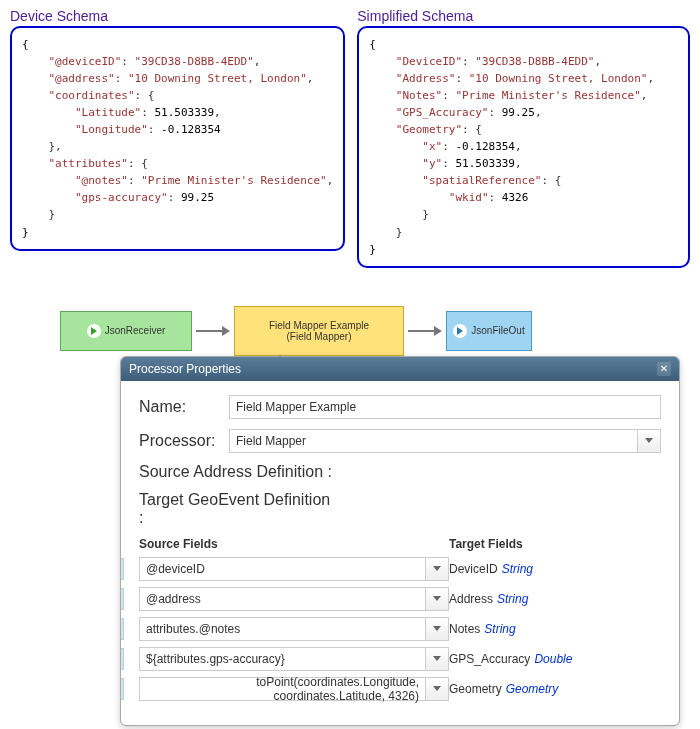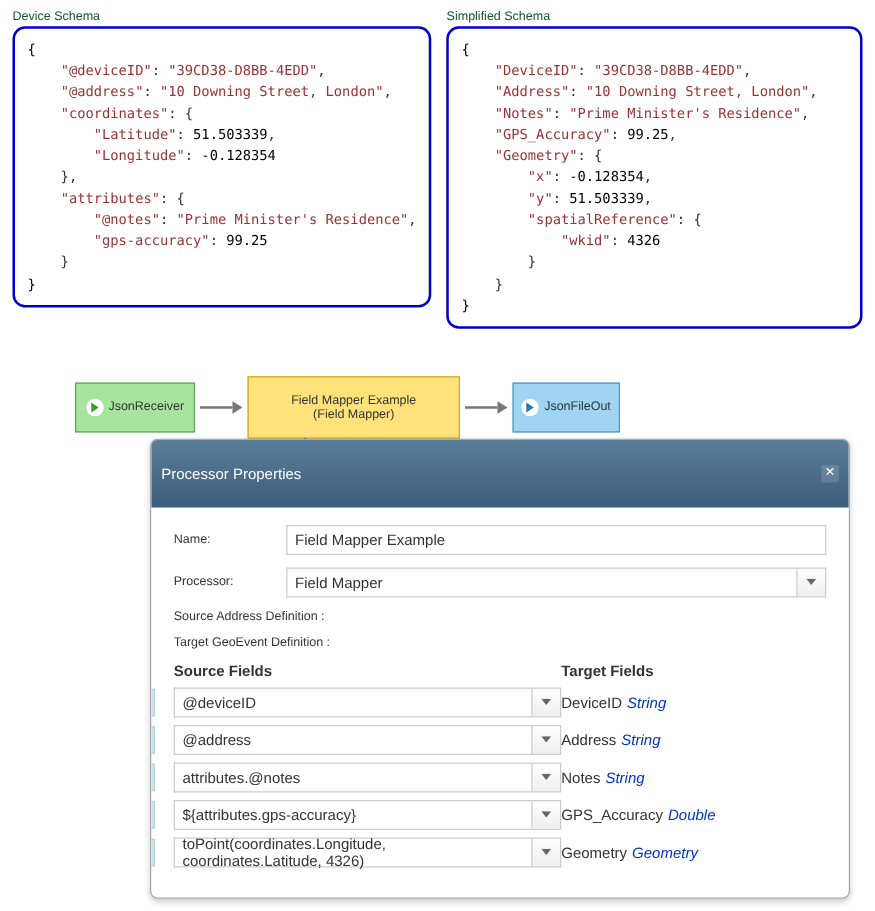--- a/index.html
+++ b/index.html
@@ -1,45 +1,45 @@
 <!DOCTYPE html>
 <html><head>
 <meta charset="utf-8">
 <style>
 * { box-sizing: border-box; margin: 0; padding: 0; }
 body { font-family: Arial, sans-serif; font-size: 12px; background: #fff; width: 700px; color: #333; }
 .top-schemas { display: flex; gap: 12px; padding: 8px 10px; }
 .schema-box { flex: 1; }
-.schema-title { color: #14532d; font-size: 10px; margin-bottom: 2px; font-weight: normal; }
+.schema-title { color: #4c1d95; font-size: 14px; margin-bottom: 2px; font-weight: normal; }
 .schema-body { border: 2px solid #0000cc; border-radius: 10px; padding: 8px 10px; font-family: Consolas, monospace; font-size: 11px; line-height: 1.55; white-space: pre; min-height: 200px; }
 .k { color: #993333; } .s { color: #993333; } .n { color: #000; } .p { color: #000; }
 .flow-wrap { margin-top: 30px; padding: 0 10px 0 60px; position: relative; }
 .flow-row { display: flex; align-items: center; gap: 4px; }
 .node { border: 1px solid #888; font-size: 10px; display: flex; flex-direction: column; align-items: center; justify-content: center; text-align: center; padding: 4px 6px; position: relative; }
 .node .play { width: 14px; height: 14px; border-radius: 50%; background: #fff; display: inline-flex; align-items: center; justify-content: center; margin-right: 4px; vertical-align: middle; }
 .node-row { display: flex; align-items: center; }
 .play svg { width: 8px; height: 8px; }
-.node-green { background: #a7e59e; border-color: #5fa856; width: 96px; height: 40px; }
+.node-green { background: #a7e59e; border-color: #5fa856; width: 132px; height: 40px; }
 .play-g svg { fill: #3c9b33; }
 .node-yellow { background: #ffe27a; border-color: #c9a82f; width: 170px; height: 50px; flex-direction: column; }
 .node-blue { background: #9fd4f3; border-color: #4f97c3; width: 86px; height: 40px; }
 .play-b svg { fill: #2c78a8; }
 .arrow { width: 34px; height: 12px; display: flex; align-items: center; }
 .arrow-line { flex: 1; height: 2px; background: #777; }
 .arrow-head { width: 0; height: 0; border-top: 5px solid transparent; border-bottom: 5px solid transparent; border-left: 8px solid #777; }
 .node-yellow .pointer { position: absolute; bottom: -12px; left: 35px; width: 0; height: 0; border-left: 10px solid transparent; border-right: 10px solid transparent; border-bottom: 12px solid #3d5d7a; }
 .panel { margin: 0 20px 20px 120px; border: 1px solid #aaa; border-radius: 6px; overflow: hidden; box-shadow: 0 2px 6px rgba(0,0,0,0.2); background: #fff; position: relative; }
-.panel-header { background: linear-gradient(#5a7d9a, #3d5d7a); color: #fff; padding: 20px 8px; font-size: 12px; display: flex; justify-content: space-between; align-items: center; }
+.panel-header { background: linear-gradient(#5a7d9a, #3d5d7a); color: #fff; padding: 5px 8px; font-size: 12px; display: flex; justify-content: space-between; align-items: center; }
 .panel-close { width: 14px; height: 14px; background: rgba(255,255,255,0.15); border-radius: 2px; font-size: 10px; text-align: center; line-height: 14px; cursor: pointer; }
 .panel-body { padding: 14px 18px 18px 18px; }
 .form-row { display: flex; align-items: center; margin-bottom: 10px; }
-.form-row > label { width: 90px; font-size: 10px; }
+.form-row > label { width: 90px; font-size: 16px; }
 .wide-label > label { width: 195px; }
 .fld { flex: 1; border: 1px solid #ccc; height: 24px; padding: 0 6px; font-size: 12px; display: flex; align-items: center; background: #fff; }
-.combo { display: flex; flex: 1; }
+.combo { display: flex; flex: 1; text-align: right; }
 .combo .fld { border-right: none; }
 .combo-btn { width: 24px; height: 24px; border: 1px solid #ccc; background: linear-gradient(#fff,#eee); display: flex; align-items: center; justify-content: center; cursor: pointer; }
 .combo-btn svg { width: 8px; height: 5px; }
 .fields-header { display: flex; margin: 10px 0 6px 0; font-weight: bold; font-size: 12px; }
 .fields-header .sf { flex: 0 0 310px; }
 .field-line { display: flex; align-items: center; margin-bottom: 6px; position: relative; }
 .line-label { position: absolute; left: -65px; width: 50px; height: 22px; background: #cfe3ee; color: #3a5a74; display: flex; align-items: center; justify-content: center; font-size: 11px; border: 1px solid #b8d1e0; }
 .field-line .combo { flex: 0 0 310px; }
 .tgt { font-size: 12px; }
 .tgt .type { color: #0033cc; font-style: italic; margin-left: 4px; }

